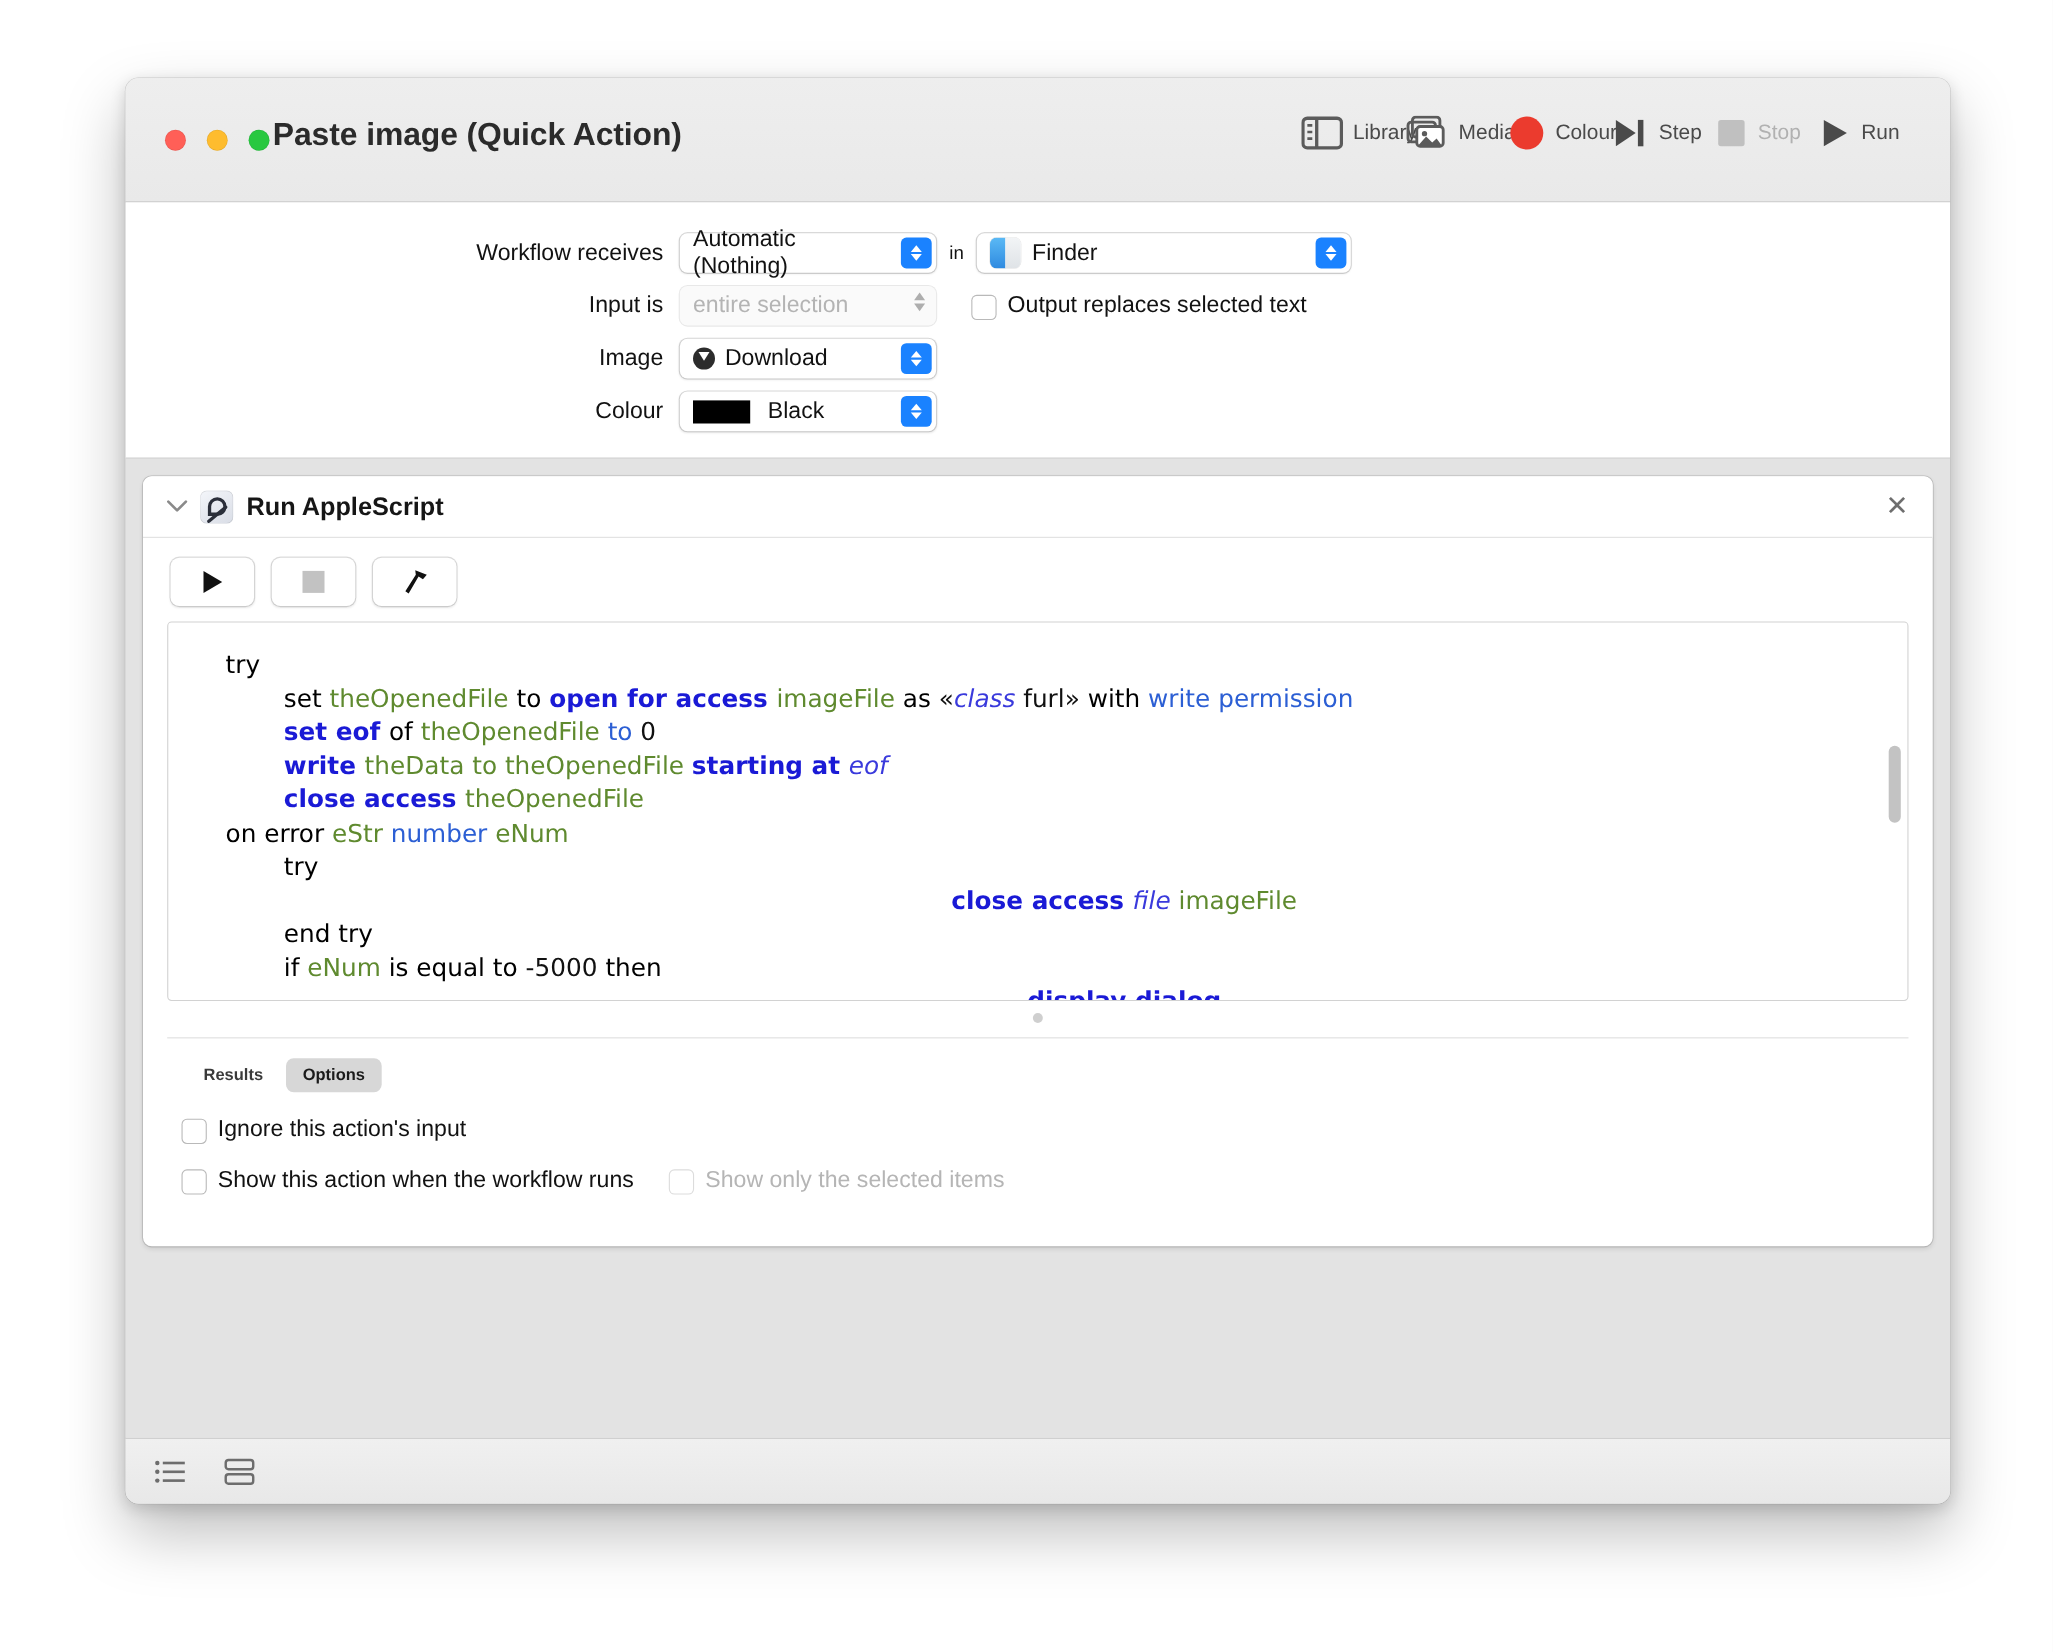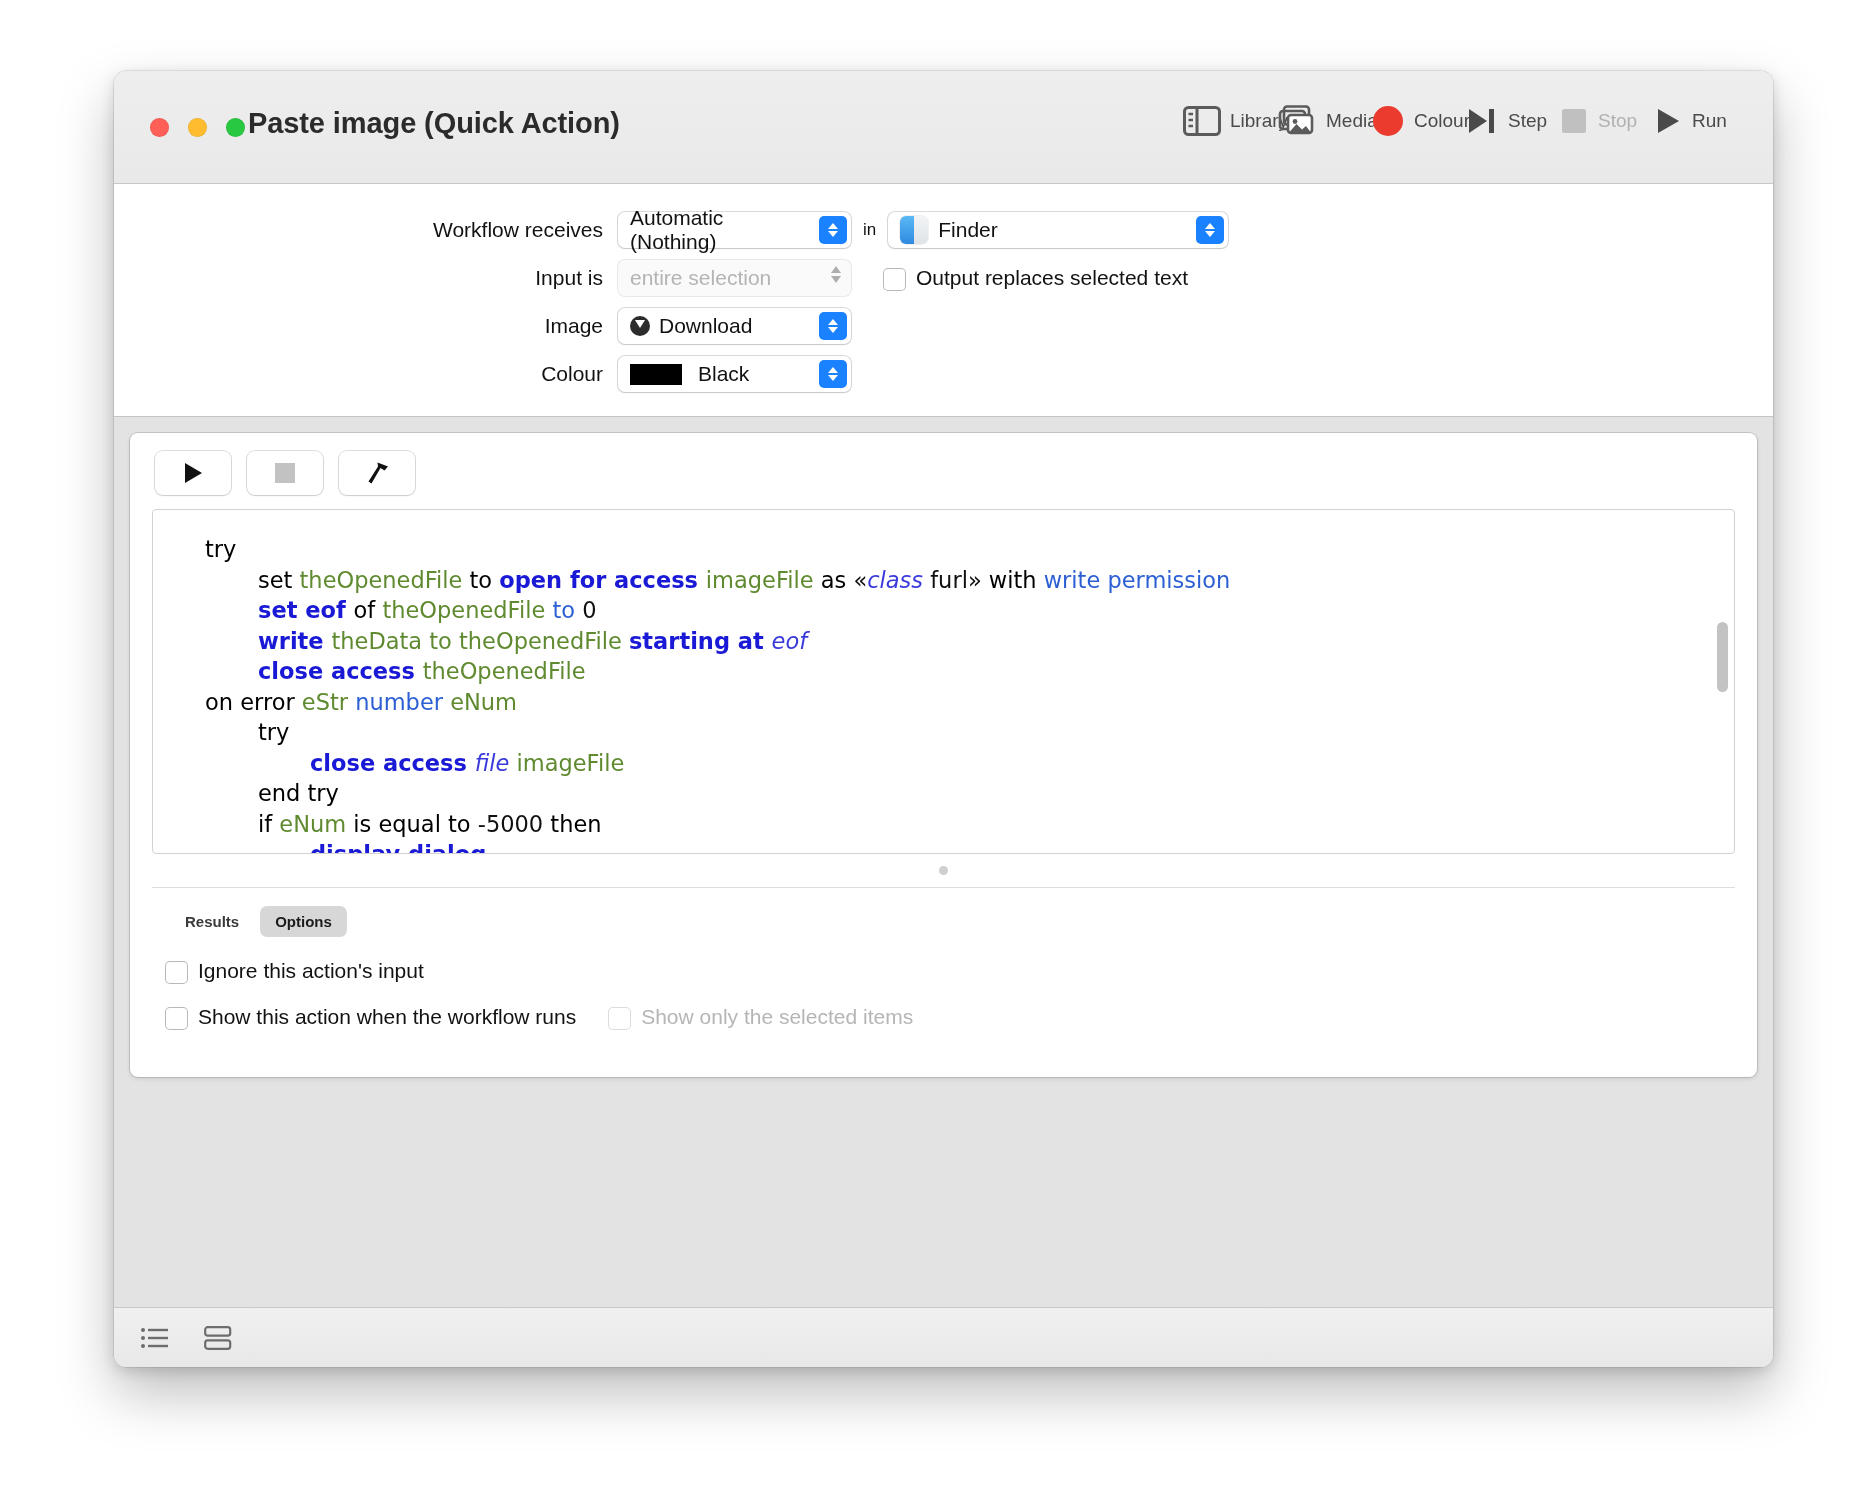--- a/index.html
+++ b/index.html
@@ -289,21 +289,21 @@
     padding: 24px 0 0 0;
     font-family: "DejaVu Sans", sans-serif;
     font-size: 22.5px;
     line-height: 30.5px;
     white-space: pre;
     color: #111;
   }
   .code .ln { padding-left: 52px; }
   .i1 { padding-left: 52px !important; }
   .i2 { padding-left: 105px !important; }
-  .i3 { padding-left: 157px !important; }
+  .i3 { padding-left: 157px !important; text-align: center; }
 
   .k  { color: #000000; font-weight: normal; }           
   .cmd{ color: #1a1ad6; font-weight: bold; }           
   .par{ color: #2c5fd4; }                              
   .var{ color: #5f8a2f; }                              
   .cls{ color: #3a3adc; font-style: italic; }          
   .num{ color: #111111; }
 
   .vscroll {
     position: absolute;
@@ -508,20 +508,30 @@
           </span>
         </div>
       </div>
 
     </div>
 
     <div class="canvas">
 
       <div class="action">
 
+        <div class="action-header">
+          <span class="disclosure">
+            <svg width="20" height="13" viewBox="0 0 20 13">
+              <path d="M2 2 L10 10 L18 2" fill="none" stroke="#8a8a8a" stroke-width="2.4" stroke-linecap="round" stroke-linejoin="round"></path>
+            </svg>
+          </span>
+          <span class="script-icon"></span>
+          <span class="action-title">Run AppleScript</span>
+          <span class="close-x">✕</span>
+        </div>
 
         <div class="script-toolbar">
           <div class="sbtn">
             <svg width="26" height="26" viewBox="0 0 26 26">
               <path d="M5 3 L22 13 L5 23 Z" fill="#111111"></path>
             </svg>
           </div>
           <div class="sbtn">
             <svg width="24" height="24" viewBox="0 0 24 24">
               <rect x="2" y="2" width="20" height="20" fill="#c2c2c2"></rect>

